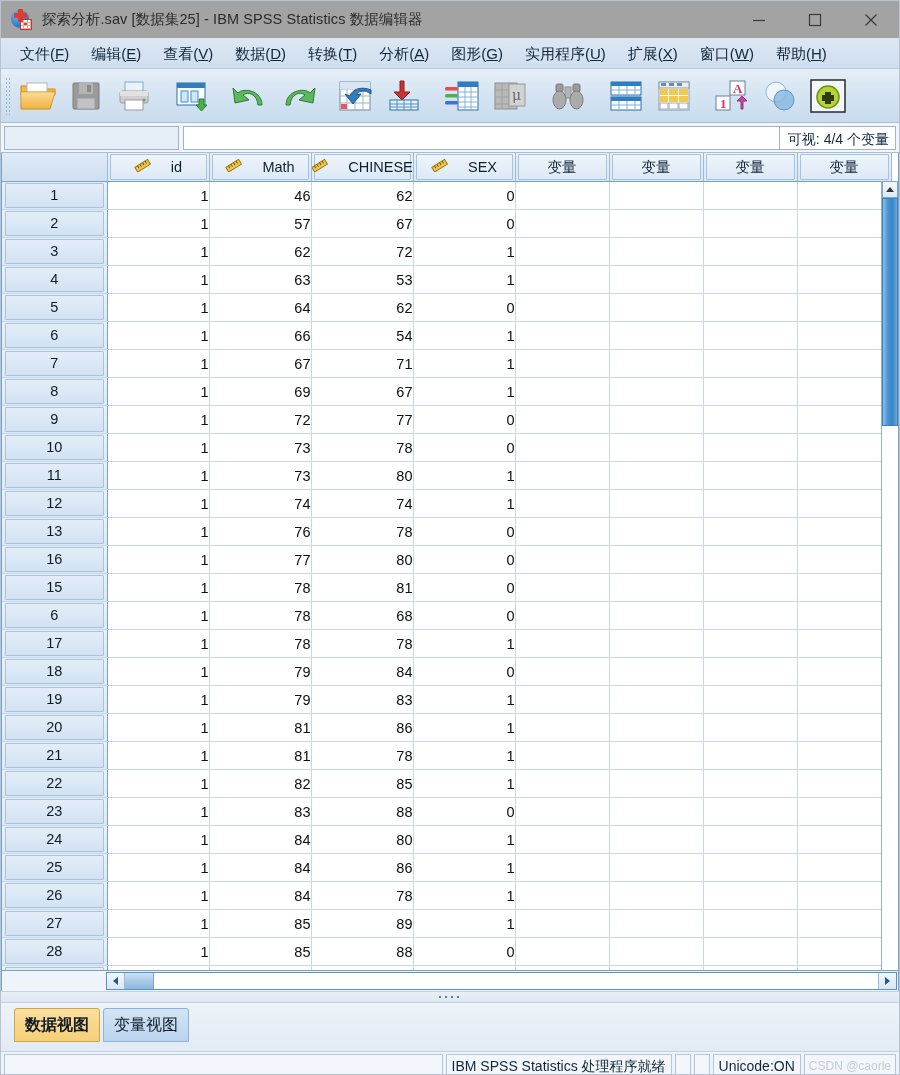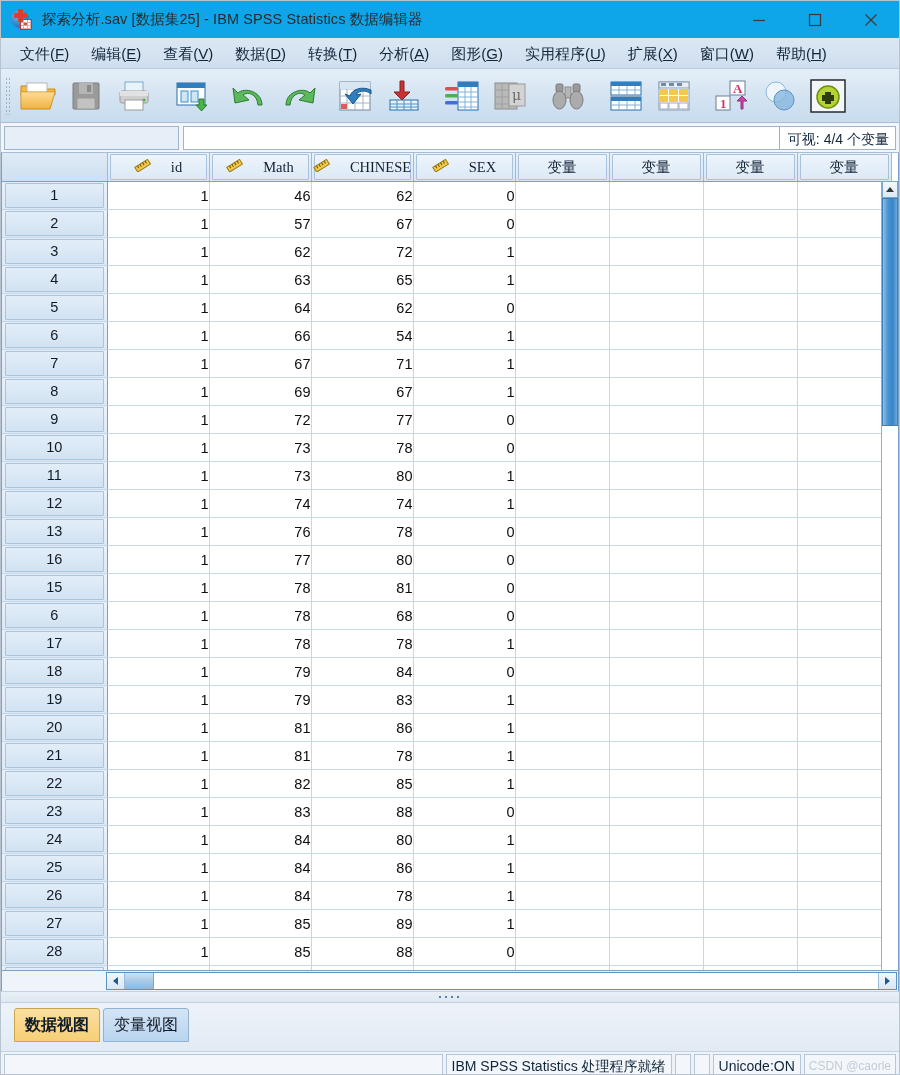--- a/index.html
+++ b/index.html
@@ -17,21 +17,21 @@
     height: 1075px;
     overflow: hidden;
     background: #f0f0f0;
     border: 1px solid #b8c4d2;
     box-sizing: border-box;
   }
 
   
   .titlebar {
     height: 38px;
-    background: #0ea5e9;
+    background: #a3a3a3;
     display: flex;
     align-items: center;
     border-bottom: 1px solid #e2e7ed;
     box-sizing: border-box;
   }
   .app-icon {
     width: 22px;
     height: 22px;
     margin-left: 10px;
     margin-right: 9px;
@@ -236,21 +236,20 @@
     display: flex;
     align-items: center;
     justify-content: center;
     gap: 20px;
     height: 24px;
     margin: 1px 2px;
     border: 1px solid #a7c2de;
     background: linear-gradient(to bottom, #eef4fb 0%, #dce9f6 100%);
     border-radius: 1px;
     font-size: 14.5px;
-    font-family: Liberation Serif, serif;
   }
   .hdr th .hcell.plain {
     justify-content: center;
   }
   .ruler-icon { flex: none; display:block; }
 
   .rowhead {
     width: 105px;
     background: linear-gradient(to bottom, #e9f1f9 0%, #dbe8f5 100%);
     border-right: 1px solid #7aa2c8;
@@ -884,21 +883,21 @@
             <td class="cell empty"></td>
             <td class="cell empty"></td>
             <td class="cell empty"></td>
           </tr>
           <tr>
             <td class="rowhead">
               <div class="rh">4</div>
             </td>
             <td class="cell">1</td>
             <td class="cell">63</td>
-            <td class="cell">65</td>
+            <td class="cell">53</td>
             <td class="cell">1</td>
             <td class="cell empty"></td>
             <td class="cell empty"></td>
             <td class="cell empty"></td>
             <td class="cell empty"></td>
           </tr>
           <tr>
             <td class="rowhead">
               <div class="rh">5</div>
             </td>

